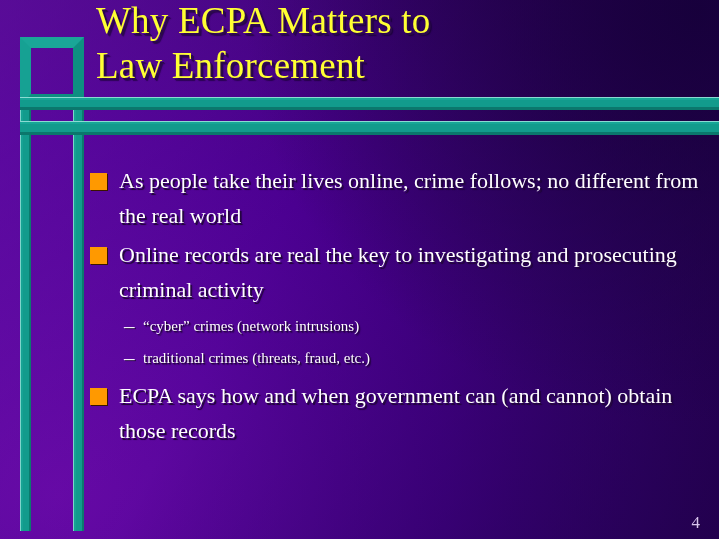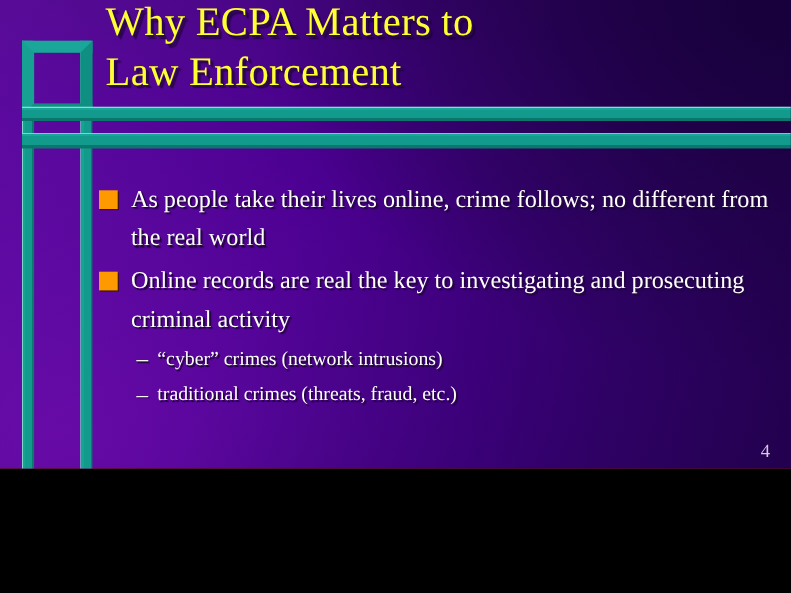--- a/index.html
+++ b/index.html
@@ -7,24 +7,24 @@
   html, body {
     width: 719px;
     height: 539px;
     overflow: hidden;
     background: #000;
   }
 
   #slide {
     position: relative;
     width: 719px;
-    height: 426px;
+    height: 539px;
     overflow: hidden;
     font-family: "Liberation Serif", "DejaVu Serif", serif;
-    background: #7f1d1d;
+    background: #c2410c;
   }
 
   
   .bg-base {
     position: absolute;
     inset: 0;
     background:
       radial-gradient(120% 150% at 8% 92%, #6a0aa8 0%, #5a069e 22%, #4b0091 45%, #3a0272 68%, #2a014f 88%, #230146 100%);
   }
   .bg-tint {
@@ -121,21 +121,21 @@
     flex: 0 0 auto;
     width: 19px;
     color: #ffffff;
     font-size: 21px;
     line-height: 31px;
     text-shadow: 1.2px 1.2px 0 #25063f;
   }
 
   .sub-text {
     color: #ffffff;
-    font-size: 18px;
+    font-size: 15px;
     line-height: 31px;
     text-shadow: 1.2px 1.2px 0 #25063f, 1.8px 1.8px 1px rgba(10,0,25,0.45);
   }
 
   
   #page-number {
     position: absolute;
     right: 19px;
     bottom: 6px;
     color: #d9c4ef;
@@ -180,18 +180,22 @@
       <div class="sub-row">
         <div class="marker-dash">–</div>
         <div class="sub-text">“cyber” crimes (network intrusions)</div>
       </div>
       <div class="sub-row">
         <div class="marker-dash">–</div>
         <div class="sub-text">traditional crimes (threats, fraud, etc.)</div>
       </div>
     </div>
 
+    <div class="bullet-row">
+      <div class="marker-sq"></div>
+      <div class="bullet-text">ECPA says how and when government can (and cannot) obtain those records</div>
+    </div>
 
   </div>
 
   <div id="page-number">4</div>
 
 </div>
 
 </body></html>

